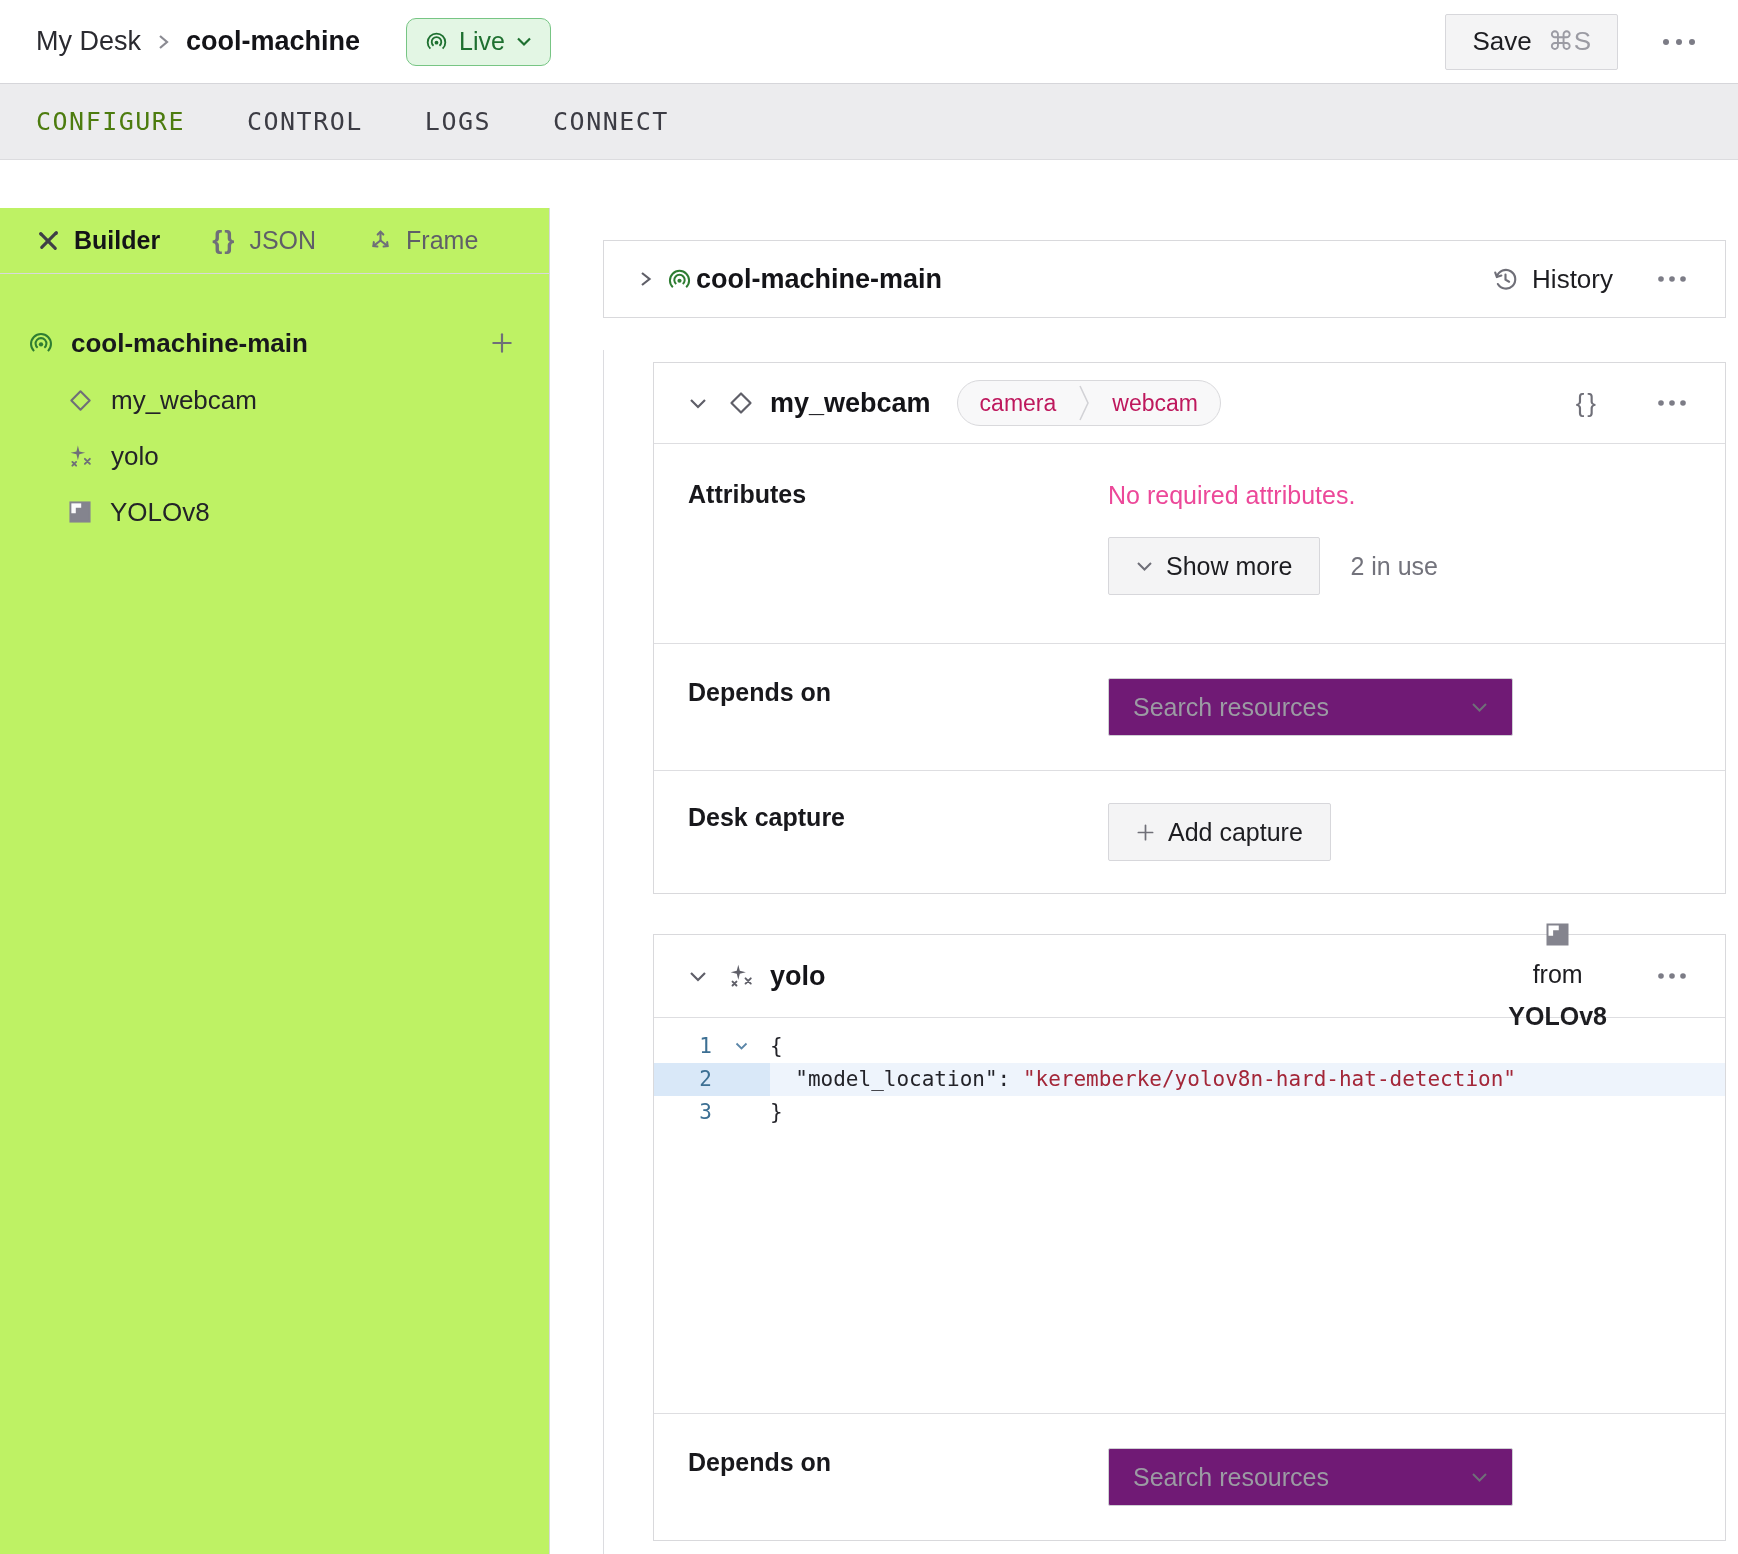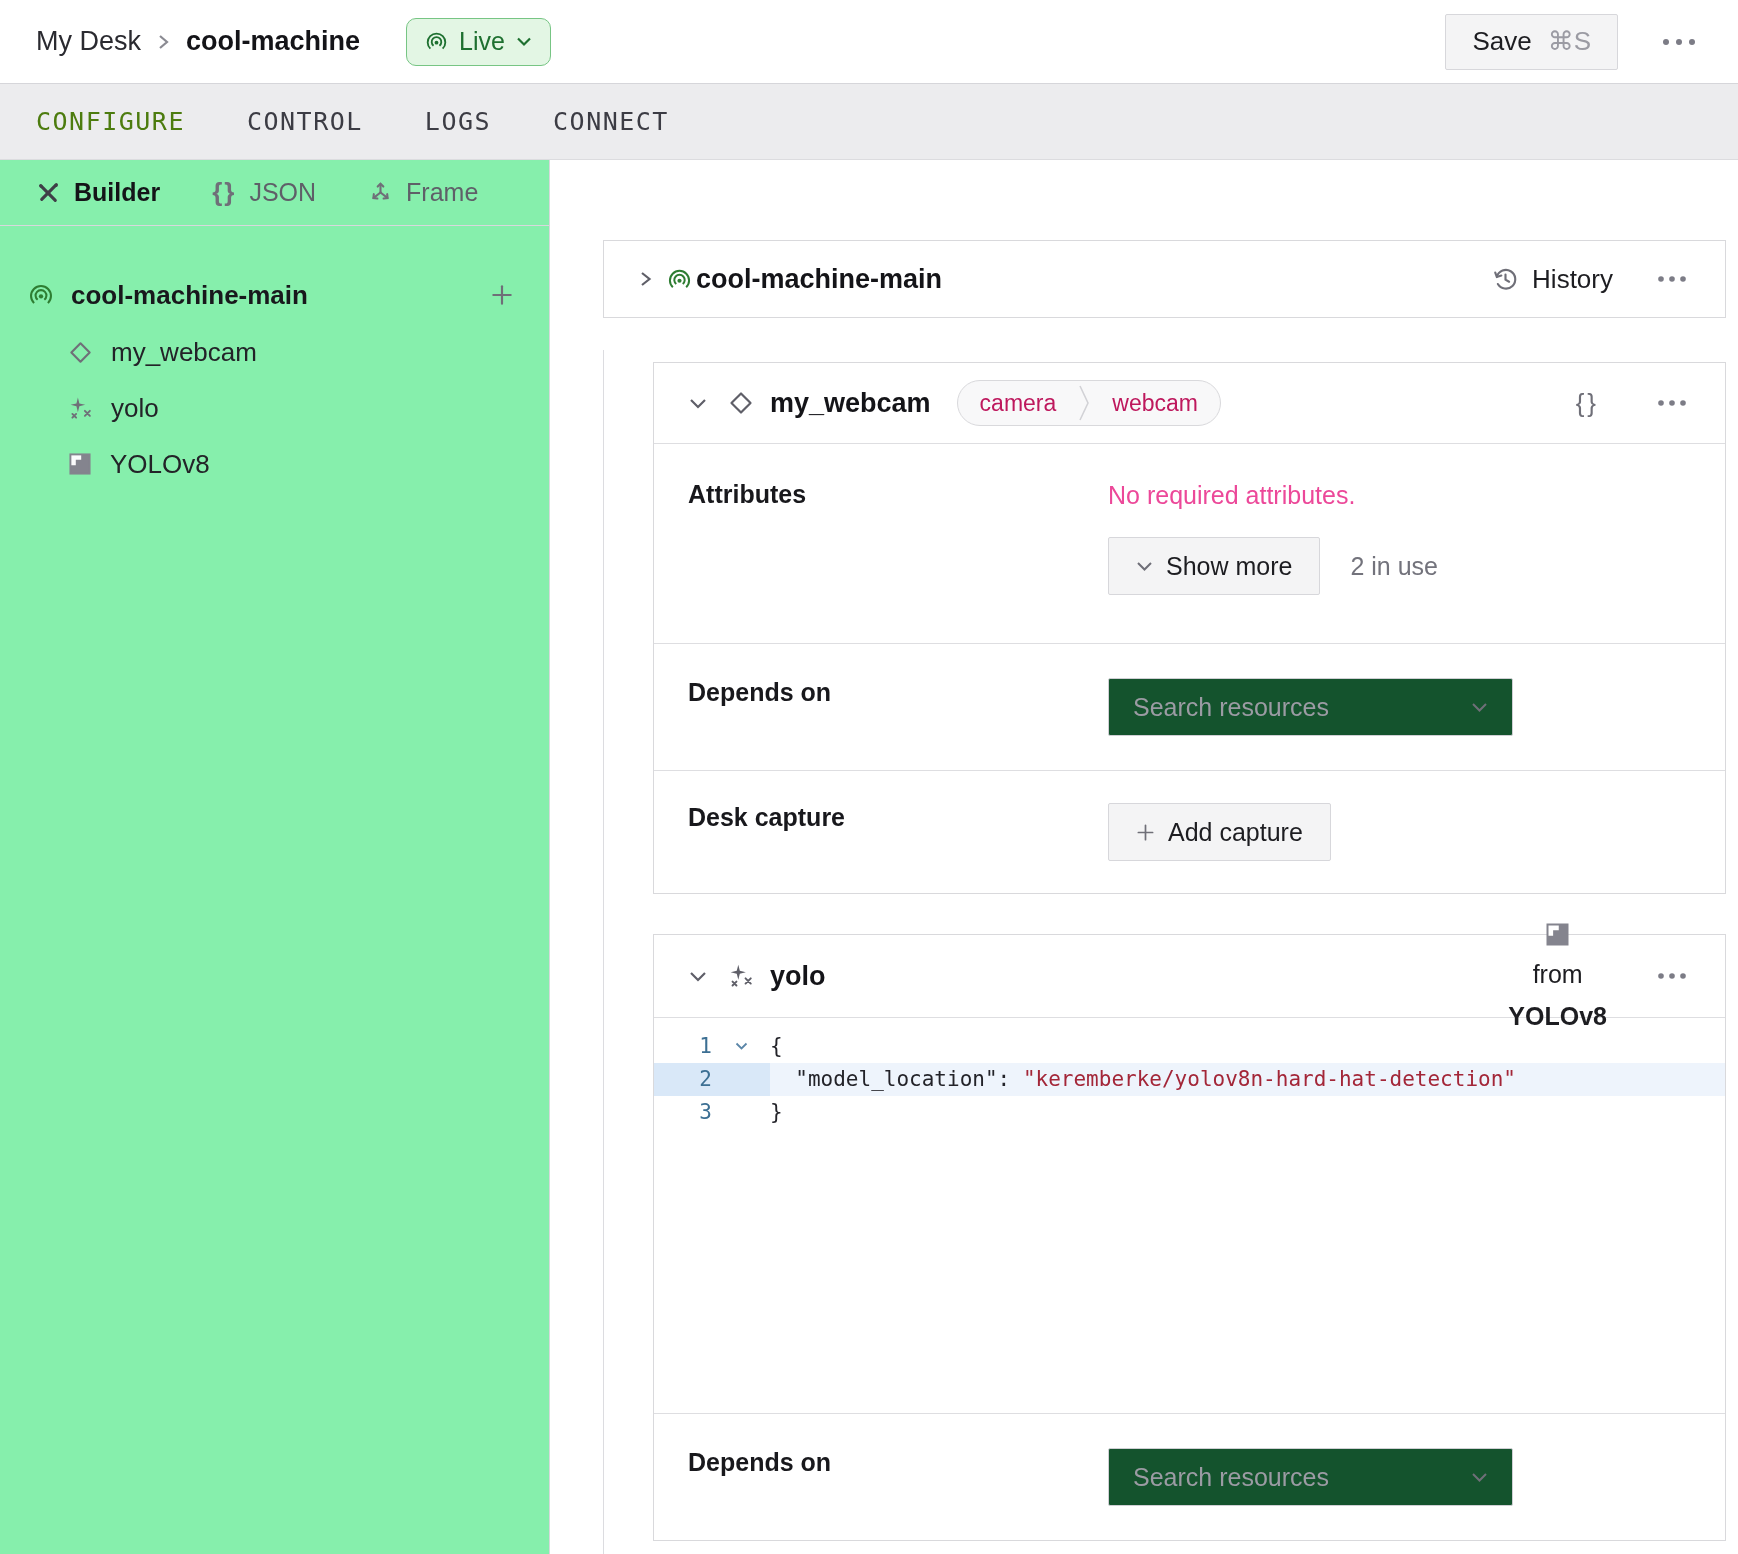--- a/index.html
+++ b/index.html
@@ -29,22 +29,22 @@
   .tabbar { height:76px; flex:0 0 76px; background:#ececee; border-bottom:1px solid #dcdcdf;
     display:flex; align-items:center; padding:0 36px; gap:62px;
     font-family:"DejaVu Sans Mono", monospace; font-size:25px; letter-spacing:1.5px; }
   .tab { color:#3c3c44; cursor:pointer; }
   .tab.active { color:#4d7c0f; font-weight:normal; }
 
   
   .workspace { flex:1; display:flex; min-height:0; }
 
   
-  .sidebar { width:550px; flex:0 0 550px; background:#86efac; border-right:1px solid #d8d8dc;
-    display:flex; flex-direction:column; }
+  .sidebar { width:550px; flex:0 0 550px; background:#bef264; border-right:1px solid #d8d8dc;
+    display:flex; flex-direction:column;margin-top:48px; }
   .mode-tabs { height:66px; flex:0 0 66px; display:flex; align-items:center; padding:0 36px;
     gap:52px; border-bottom:1px solid #d8d8dc; font-size:25px; }
   .mode-tab { display:flex; align-items:center; gap:13px; color:#5f5f68; cursor:pointer; }
   .mode-tab.active { color:#141418; }
   .mode-tab.active .mode-label { font-weight:bold; }
   .json-glyph { font-size:26px; letter-spacing:2px; color:#6f6f78; font-weight:600; }
   .tree { padding:40px 30px 0 28px; font-size:26px; }
   .tree-root { display:flex; align-items:center; gap:17px; height:58px; cursor:pointer; }
   .tree-root-label { font-weight:bold; color:#18181c; }
   .tree-add { margin-left:auto; display:flex; cursor:pointer; padding:4px; background:none; border:none; }
@@ -82,21 +82,21 @@
   .section { border-top:1px solid #dedee1; display:grid; grid-template-columns:420px 1fr; }
   .section-label { font-size:25px; font-weight:bold; color:#18181c; }
   .sec-attributes { padding:36px 34px 48px 34px; }
   .attr-msg { font-size:25px; color:#ec4899; line-height:31px; }
   .show-more-row { margin-top:26px; display:flex; align-items:center; gap:30px; }
   .btn-light { height:58px; display:inline-flex; align-items:center; gap:13px; padding:0 27px;
     background:#f4f4f5; border:1px solid #d7d7db; border-radius:2px; font-family:inherit;
     font-size:25px; color:#1d1d21; cursor:pointer; }
   .in-use { font-size:25px; color:#73737c; }
   .sec-depends { padding:34px 34px; }
-  .select { width:405px; height:58px; border:1px solid #cfcfd4; border-radius:2px; background:#14532d;
+  .select { width:405px; height:58px; border:1px solid #cfcfd4; border-radius:2px; background:#701a75;
     display:flex; align-items:center; justify-content:space-between; padding:0 24px; cursor:pointer; }
   .select-placeholder { font-size:25px; color:#9b9ba3; }
   .sec-capture { padding:32px 34px; }
 
   
   .editor { border-top:1px solid #dedee1; height:396px; padding-top:12px; overflow:hidden;
     font-family:"DejaVu Sans Mono", monospace; font-size:21px; cursor:text; }
   .code-line { display:flex; align-items:stretch; height:33px; line-height:33px; }
   .gutter { flex:0 0 116px; display:flex; }
   .ln { width:58px; text-align:right; color:#3c6f93; }

